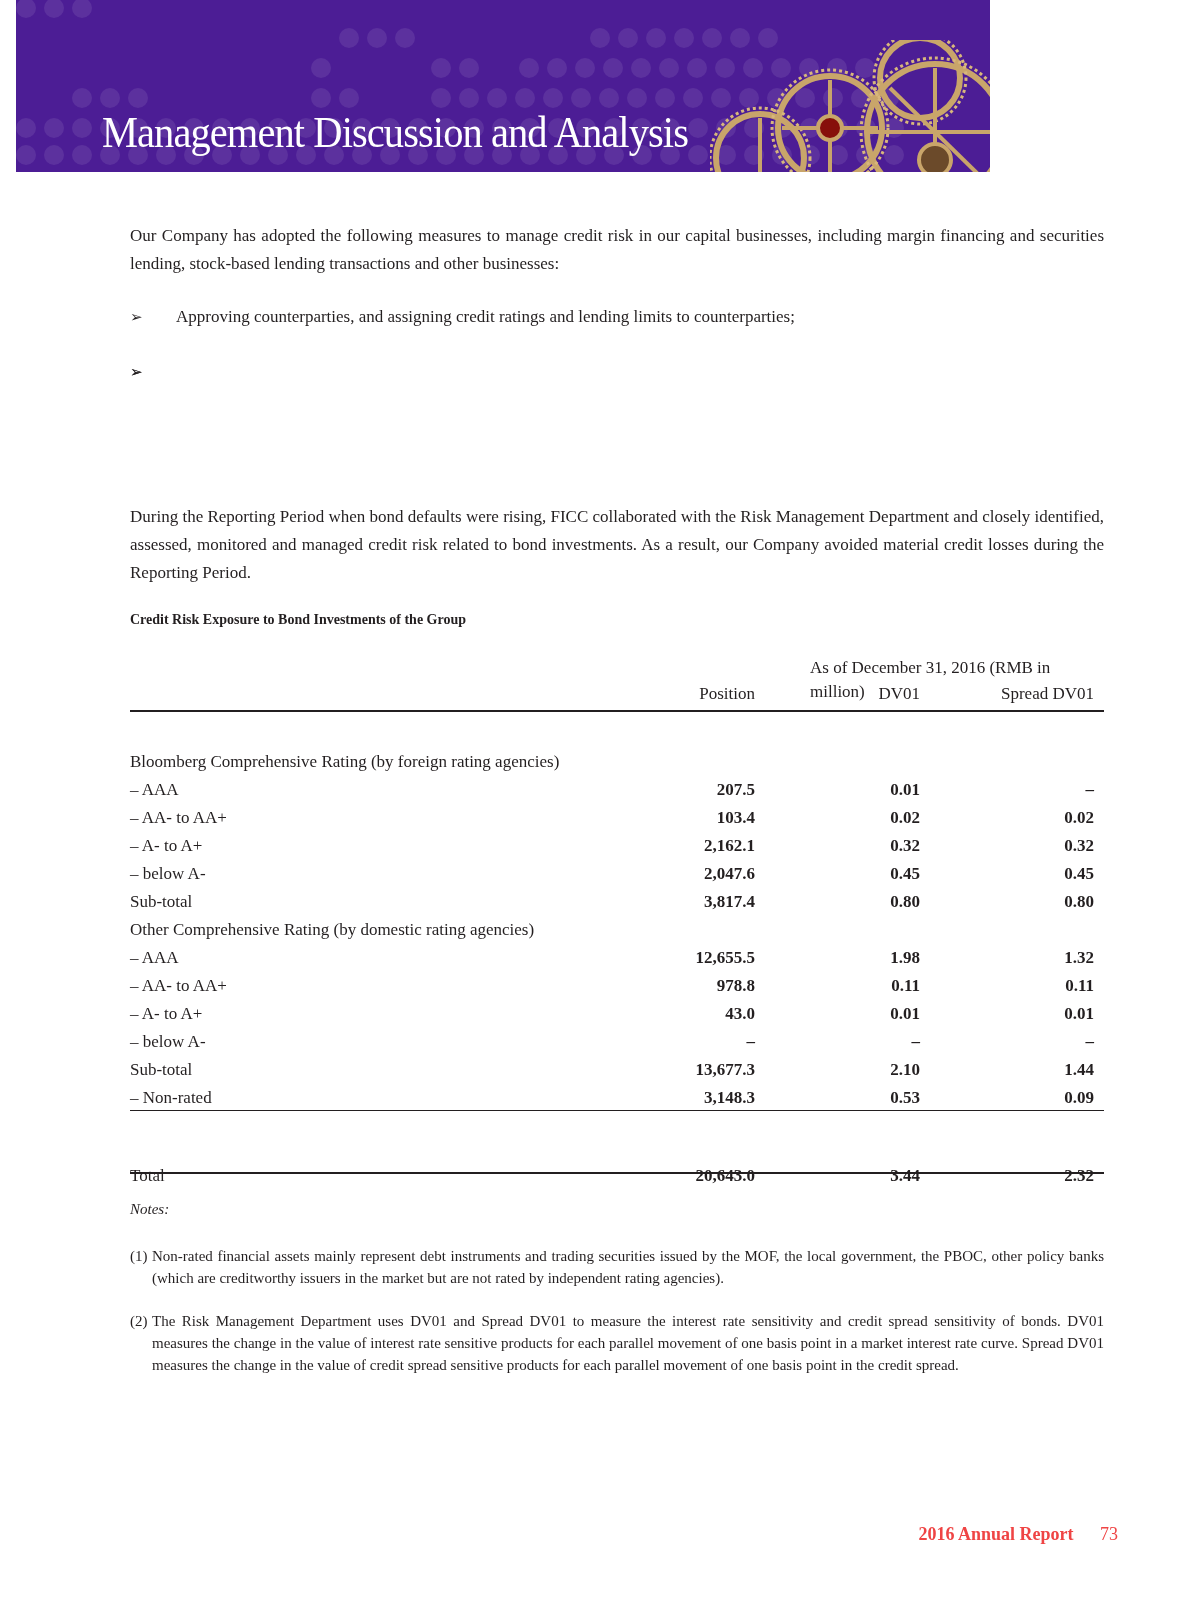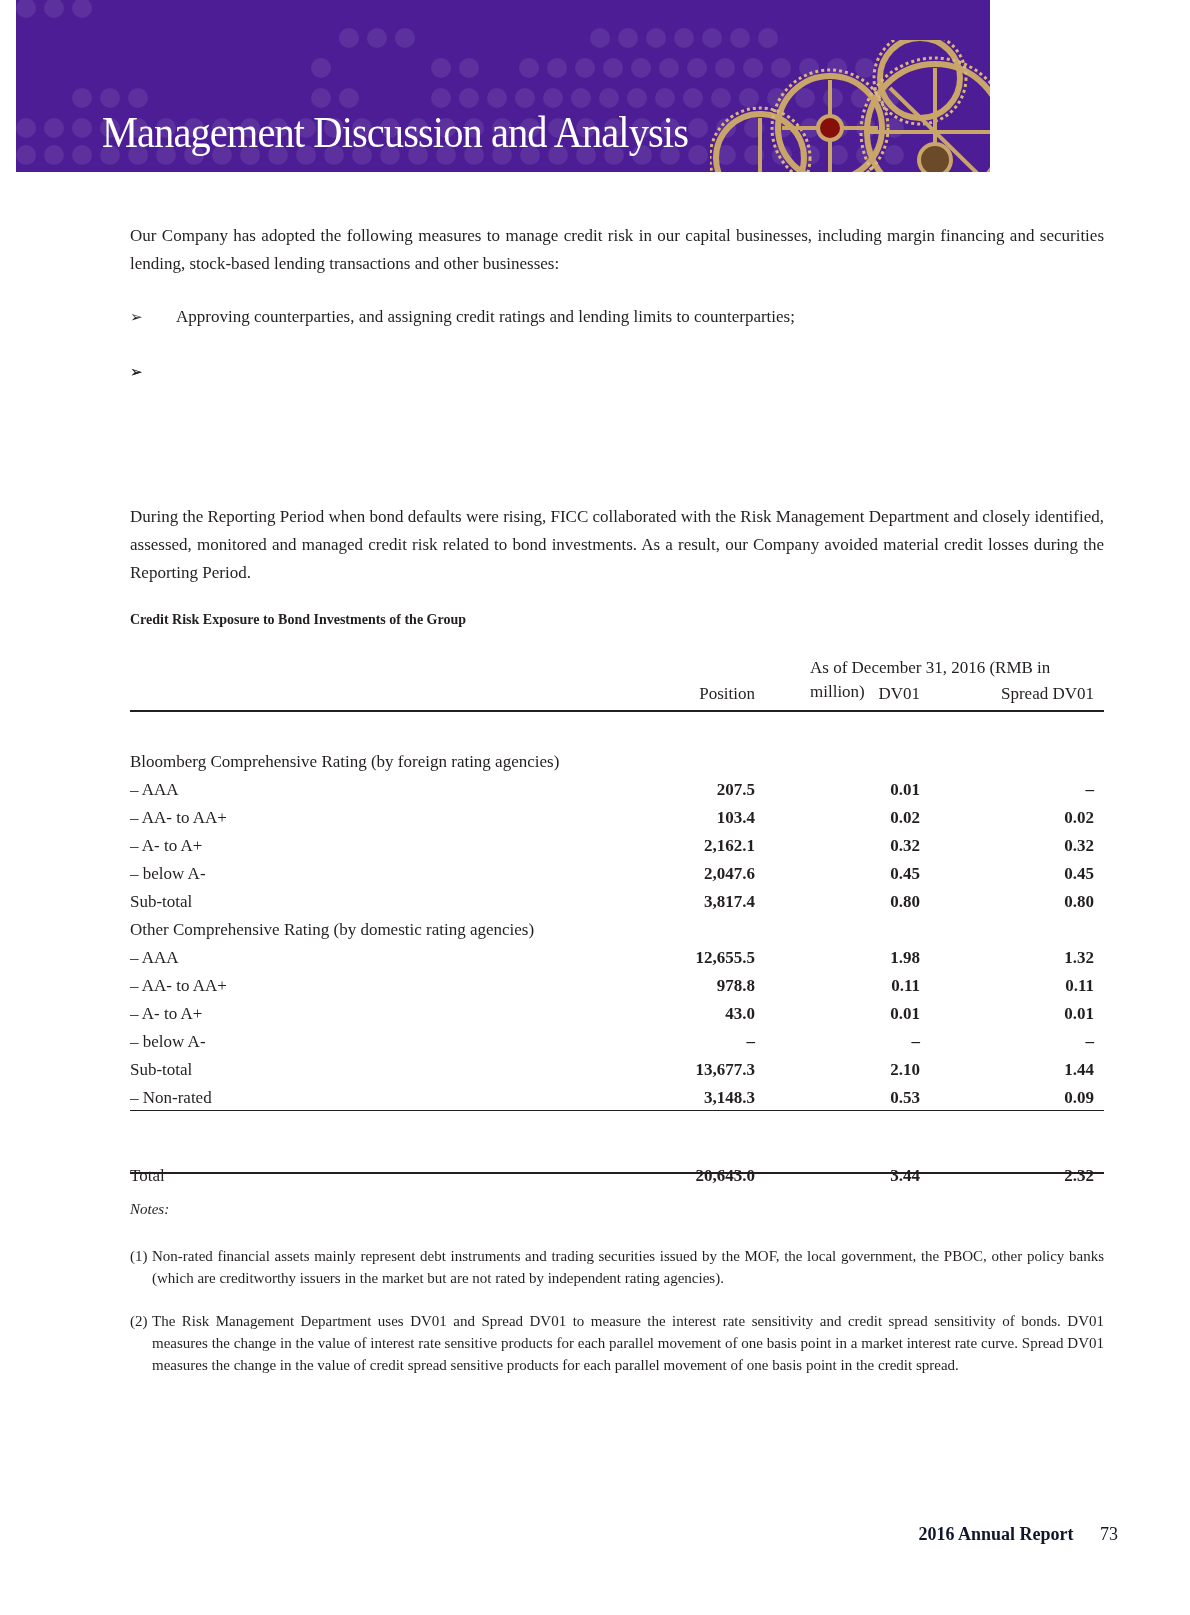--- a/index.html
+++ b/index.html
@@ -48,21 +48,21 @@
   .total-row .num { position: absolute; top: 0; text-align: right; font-weight: bold; }
   .rule-bottom { position: absolute; left: 130px; top: 1172px; width: 974px; height: 2px; background: #231f20; }
 
   .notes-label { position: absolute; left: 130px; top: 1201px; font-size: 15px; font-style: italic; }
   .note { position: absolute; left: 130px; width: 974px; font-size: 15px; line-height: 22px; }
   .note .n { position: absolute; left: 0; top: 0; }
   .note .t { margin-left: 22px; text-align: justify; text-align-last: left; }
   .note1 { top: 1245px; }
   .note2 { top: 1310px; }
 
-  .footer { position: absolute; top: 1524px; right: 72px; font-size: 18px; color: #0f172a; }
+  .footer { position: absolute; top: 1524px; right: 72px; font-size: 18px; color: #ef4444; }
   .footer .report { font-weight: bold; }
   .footer .page { margin-left: 22px; font-weight: normal; }
 </style>
 </head>
 <body>
 
 <div class="banner">
   <svg class="dots" viewBox="0 0 1190 172" preserveAspectRatio="none">
       <circle cx="10" cy="8" r="10" fill="rgba(255,255,255,0.09)"></circle>
       <circle cx="38" cy="8" r="10" fill="rgba(255,255,255,0.09)"></circle>

